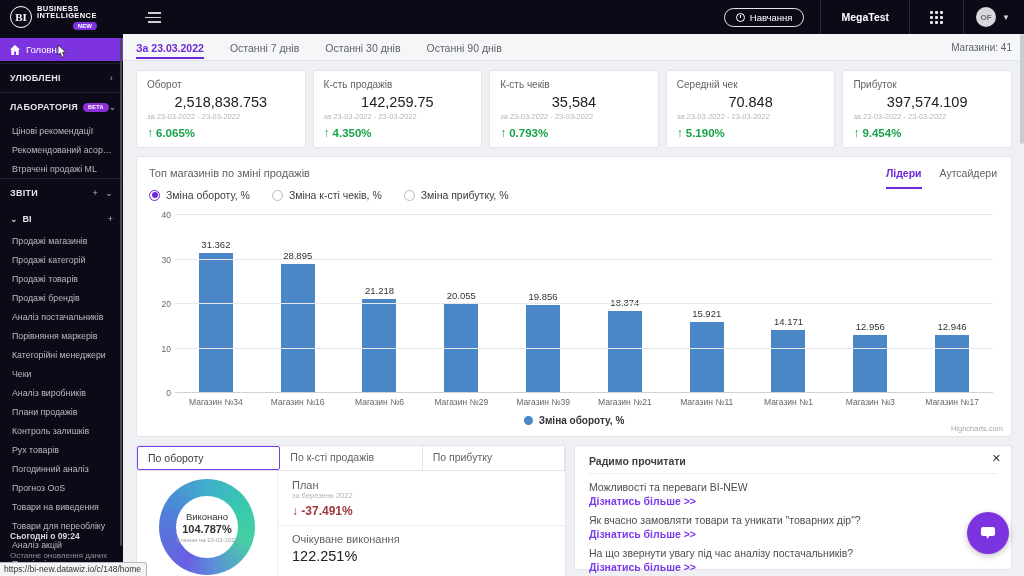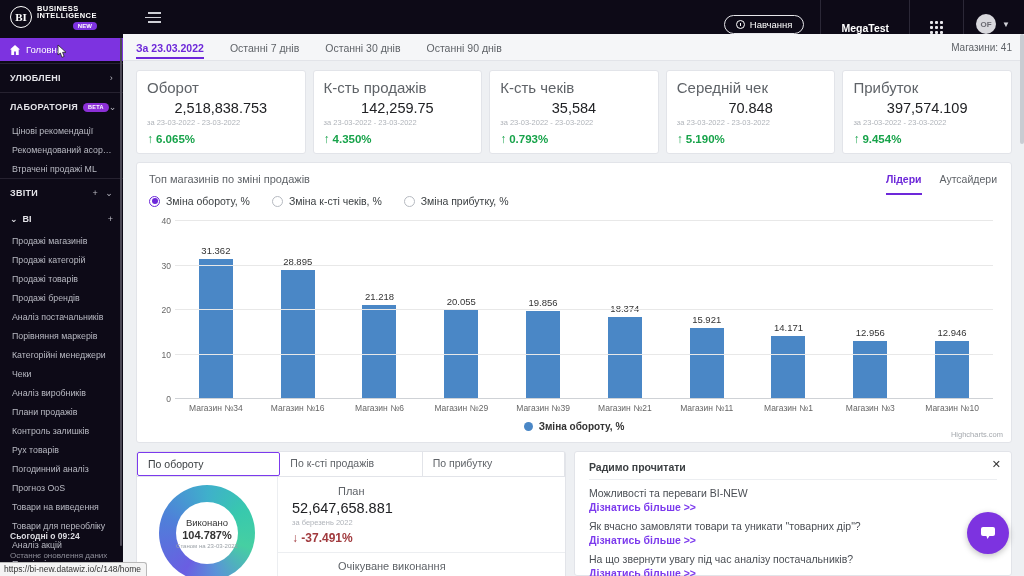--- a/index.html
+++ b/index.html
@@ -9,21 +9,21 @@
   
   .topbar { position:absolute; top:0; left:0; width:1024px; height:34px; background:#0d0a17; display:flex; align-items:center; z-index:30; }
   .logo { width:123px; height:34px; display:flex; align-items:center; gap:5px; padding-left:10px; flex:none; }
   .logo-mark { width:22px; height:22px; border:1.5px solid #fff; border-radius:50%; color:#fff; font-family:"Liberation Serif",serif; font-weight:bold; font-size:11px; display:flex; align-items:center; justify-content:center; flex:none; }
   .logo-text { display:flex; flex-direction:column; line-height:1; }
   .logo-text b { color:#fff; font-size:7.5px; letter-spacing:.4px; font-weight:bold; }
   .logo-new { align-self:flex-end; background:#7d33e0; color:#fff; font-size:6px; font-weight:bold; padding:1px 5px; border-radius:6px; margin-top:2px; }
   .hamburger { margin-left:22px; width:16px; height:12px; position:relative; cursor:pointer; }
   .hamburger i { position:absolute; left:3px; right:0; height:1.5px; background:#cfd0d6; }
   .hamburger i:nth-child(1){top:1px;} .hamburger i:nth-child(2){top:5.5px;left:0;} .hamburger i:nth-child(3){top:10px;}
-  .topbar-right { margin-left:auto; display:flex; align-items:flex-end; height:100%; }
+  .topbar-right { margin-left:auto; display:flex; align-items:center; height:100%; }
   .pill-btn { display:flex; align-items:center; gap:5px; border:1px solid #e6e6ea; border-radius:11px; color:#fff; font-size:9.5px; padding:3px 11px; margin-right:16px; cursor:pointer; }
   .clock-ic { width:9px; height:9px; border:1px solid #fff; border-radius:50%; position:relative; }
   .clock-ic:after { content:""; position:absolute; left:3.5px; top:1.5px; width:1px; height:3px; background:#fff; }
   .tb-sep { width:1px; height:34px; background:#2b2837; }
   .account-name { color:#fff; font-size:10.5px; font-weight:bold; padding:0 20px; }
   .apps-grid { display:grid; grid-template-columns:repeat(3,3px); grid-template-rows:repeat(3,3px); gap:2px; margin:0 20px; cursor:pointer; }
   .apps-grid i { background:#e8e8ec; border-radius:1px; }
   .avatar-wrap { display:flex; align-items:center; gap:6px; padding:0 14px 0 12px; cursor:pointer; }
   .avatar { width:20px; height:20px; border-radius:50%; background:#d8d8dd; color:#6a6a72; font-size:8px; font-weight:bold; display:flex; align-items:center; justify-content:center; }
   .chev { color:#cfd0d6; font-size:8px; }
@@ -50,21 +50,21 @@
   .main-scroll { position:absolute; right:0; top:0; width:4px; height:110px; background:#c9ccd2; border-radius:2px; z-index:25; }
   .period-bar { height:27px; background:#f5f6f8; border-bottom:1px solid #e2e4e9; display:flex; align-items:center; padding:0 12px 0 13px; }
   .ptab { font-size:10.5px; color:#5f6368; margin-right:26px; padding:6px 0 5px; cursor:pointer; position:relative; }
   .ptab.active { color:#6d28d9; font-weight:bold; }
   .ptab.active:after { content:""; position:absolute; left:0; right:0; bottom:0; height:2px; background:#6d28d9; }
   .stores-count { margin-left:auto; font-size:10px; color:#5f6368; }
 
   .content { padding:9px 12px 0 13px; }
   .kpi-row { display:flex; gap:7px; }
   .kpi-card { flex:1; background:#fff; border:1px solid #e2e4e9; border-radius:3px; padding:8px 10px 7px; }
-  .kpi-title { font-size:15px; color:#5f6368; }
+  .kpi-title { font-size:10px; color:#5f6368; }
   .kpi-value { font-size:14.5px; color:#202124; margin:4px 0 2px;text-align:center; }
   .kpi-period { font-size:7.5px; color:#b0b4ba; }
   .kpi-change { font-size:11.5px; font-weight:bold; color:#17a34a; margin-top:5px; }
   .kpi-change .arr { font-size:12px; margin-right:3px; }
 
   
   .chart-card { margin-top:8px; background:#fff; border:1px solid #e2e4e9; border-radius:3px; padding:10px 12px 4px; position:relative; height:281px; }
   .chart-title { font-size:11px; color:#5f6368; }
   .radio-row { display:flex; gap:22px; margin-top:10px; }
   .radio { display:flex; align-items:center; gap:6px; font-size:10.5px; color:#3c4043; cursor:pointer; }
@@ -96,21 +96,21 @@
   .plan-tab { flex:1; font-size:10.5px; color:#5f6368; padding:5px 10px; border-right:1px solid #e2e4e9; cursor:pointer; }
   .plan-tab.active { border:1.5px solid #7c3aed; border-radius:2px; color:#3c4043; }
   .plan-body { display:flex; }
   .donut-box { width:140px; flex:none; position:relative; padding:8px 0 0; display:flex; flex-direction:column; align-items:center; }
   .donut { width:96px; height:96px; border-radius:50%; background:conic-gradient(from 210deg,#6a5ee2,#4f7fd9 22%,#3fb0cb 42%,#38c9ad 58%,#46cfa2 72%,#5a93d8 88%,#6a5ee2); position:relative; display:flex; align-items:center; justify-content:center; }
   .donut-hole { width:62px; height:62px; border-radius:50%; background:#fff; display:flex; flex-direction:column; justify-content:center; text-align:center; }
   .donut-lab { font-size:9.5px; color:#333; }
   .donut-val { font-size:11px; font-weight:bold; color:#333; margin-top:1px; }
   .donut-asof { font-size:6px; color:#9aa0a6; margin-top:2px; }
   .plan-info { flex:1; border-left:1px solid #eceef1; padding:8px 14px 0; }
-  .pi-title { font-size:11px; color:#5f6368;margin-left:46px; }
+  .pi-title { font-size:11px; color:#5f6368; }
   .pi-value { font-size:14.5px; color:#202124; margin:3px 0 2px; }
   .pi-period { font-size:7.5px; color:#b0b4ba; }
   .pi-change { font-size:12px; font-weight:bold; color:#a13a3e; margin-top:4px; }
   .pi-hr { border:none; border-top:1px solid #eceef1; margin:7px -14px 7px -14px; }
 
   .read-card { flex:1; background:#fff; border:1px solid #e2e4e9; border-radius:3px; padding:9px 14px; position:relative; height:125px; }
   .read-close { position:absolute; top:6px; right:10px; font-size:11px; color:#333; cursor:pointer; }
   .read-title { font-size:10.5px; font-weight:bold; color:#3c4043; padding-bottom:6px; border-bottom:1px solid #eceef1; }
   .read-item { margin-top:7px; }
   .read-q { font-size:10.5px; color:#4a4e54; }
@@ -353,21 +353,21 @@
       <div class="xlabels" id="xlabels">
           <div class="xlab">Магазин №34</div>
           <div class="xlab">Магазин №16</div>
           <div class="xlab">Магазин №6</div>
           <div class="xlab">Магазин №29</div>
           <div class="xlab">Магазин №39</div>
           <div class="xlab">Магазин №21</div>
           <div class="xlab">Магазин №11</div>
           <div class="xlab">Магазин №1</div>
           <div class="xlab">Магазин №3</div>
-          <div class="xlab">Магазин №10</div>
+          <div class="xlab">Магазин №17</div>
         </div>
       <div class="legend">
         <span class="legend-dot"></span>
         <span class="legend-lab">Зміна обороту, %</span>
       </div>
       <div class="hc-credit">Highcharts.com</div>
     </div>
 
     <div class="bottom-row">
       <div class="plan-card">
@@ -382,21 +382,20 @@
               <div class="donut-hole">
                 <div class="donut-lab">Виконано</div>
                 <div class="donut-val">104.787%</div>
                 <div class="donut-asof">Станом на 23-03-2022</div>
               </div>
             </div>
 
           </div>
           <div class="plan-info">
             <div class="pi-title">План</div>
-            <div class="pi-value">52,647,658.881</div>
             <div class="pi-period">за березень 2022</div>
             <div class="pi-change">
               <span>↓</span>
               <span>-37.491%</span>
             </div>
             <hr class="pi-hr">
             <div class="pi-title">Очікуване виконання</div>
             <div class="pi-value">122.251%</div>
 
           </div>

